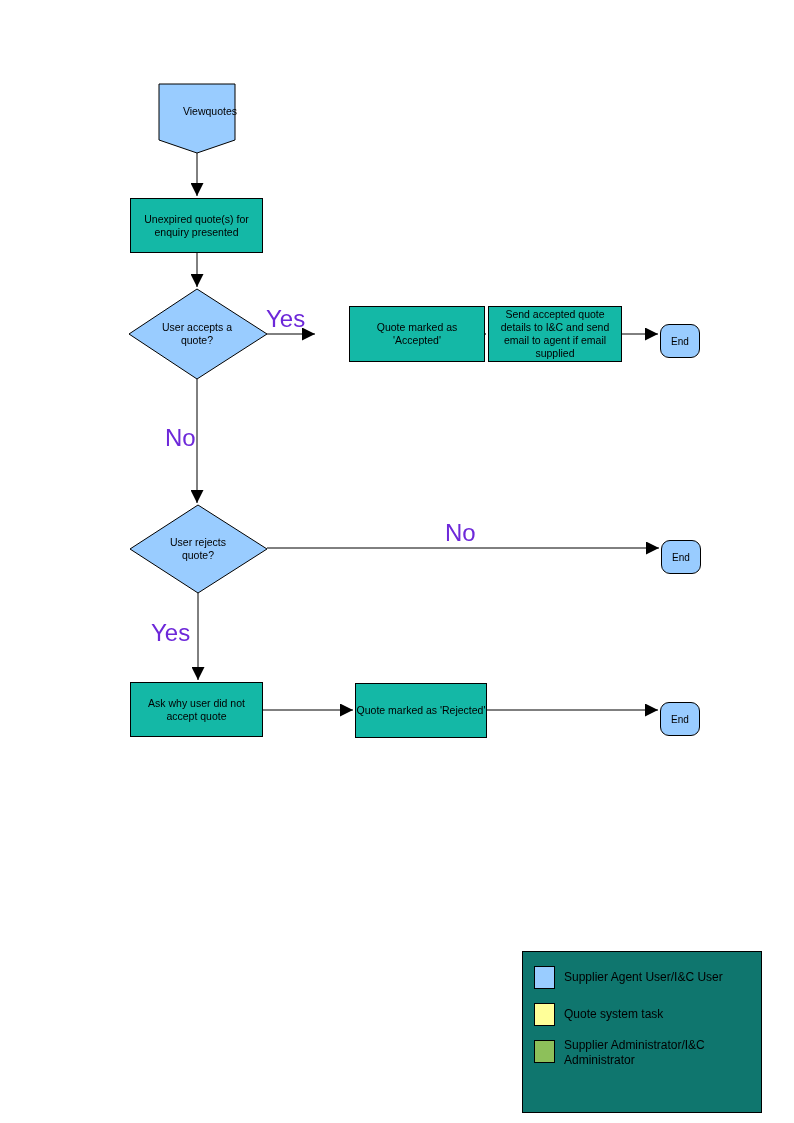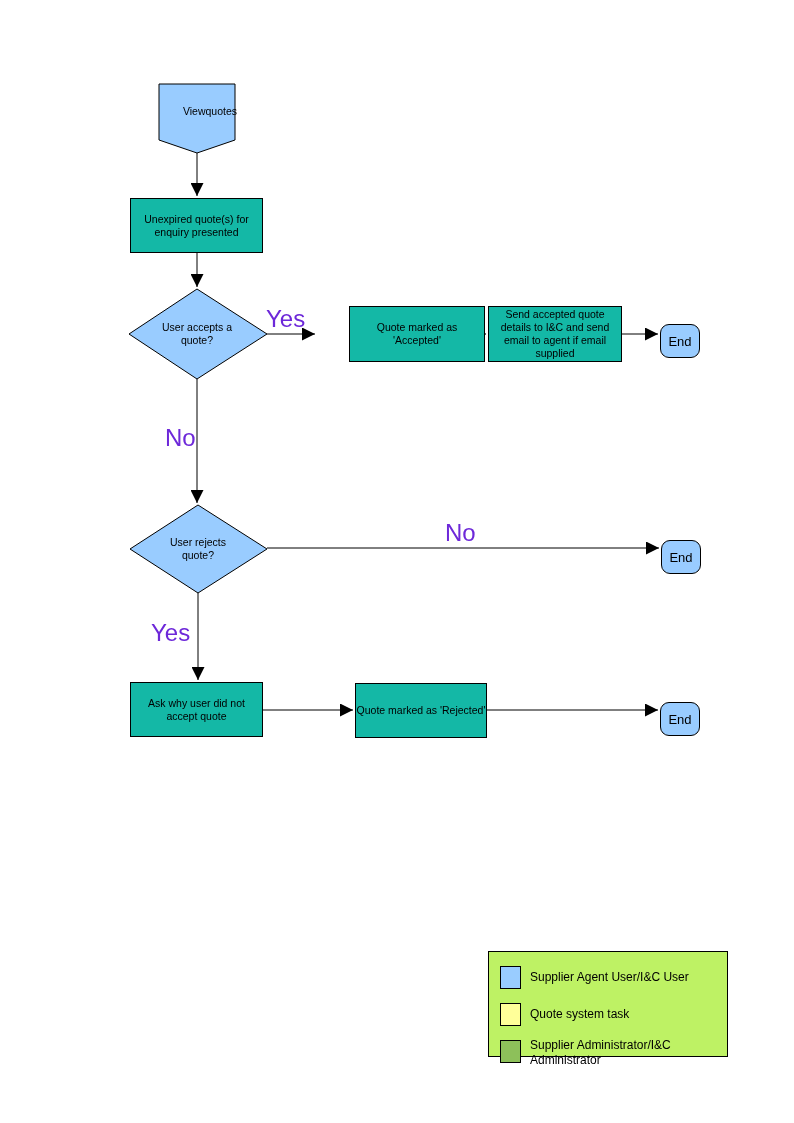--- a/index.html
+++ b/index.html
@@ -3,26 +3,26 @@
 <meta charset="utf-8">
 <style>
   html,body{margin:0;padding:0;background:#ffffff;}
   #canvas{position:relative;width:794px;height:1123px;background:#ffffff;overflow:hidden;
           font-family:"Liberation Sans",sans-serif;}
   #wires{position:absolute;left:0;top:0;width:794px;height:1123px;}
   .node{position:absolute;display:flex;align-items:center;justify-content:center;
         text-align:center;font:10.5px/13px "Liberation Sans",sans-serif;color:#000;
         border:1px solid #000;box-sizing:border-box;padding:2px;}
   .task{background:#14b8a6;}
-  .terminator{border-radius:9px;font-size:13px;padding:16px;}
+  .terminator{border-radius:9px;font-size:10px;padding:16px;}
   .shape-label{position:absolute;display:flex;align-items:center;justify-content:center;
         text-align:center;font:10.5px/13px "Liberation Sans",sans-serif;color:#000;}
   .edge-label{position:absolute;font:24px/26px "Liberation Sans",sans-serif;color:#6d28d9;}
-  #legend{position:absolute;left:488px;top:951px;width:240px;height:106px;
-          border:1px solid #000;background:#bef264;box-sizing:border-box;}
+  #legend{position:absolute;left:522px;top:951px;width:240px;height:162px;
+          border:1px solid #000;background:#0f766e;box-sizing:border-box;}
   .legend-row{position:absolute;left:0;top:0;width:100%;}
   .swatch{position:absolute;left:11px;width:21px;height:23px;border:1px solid #000;
           box-sizing:border-box;}
   .legend-label{position:absolute;left:41px;width:180px;font:12px/15px "Liberation Sans",sans-serif;color:#000;}
 </style>
 </head>
 <body>
 
 <div id="canvas">
 

